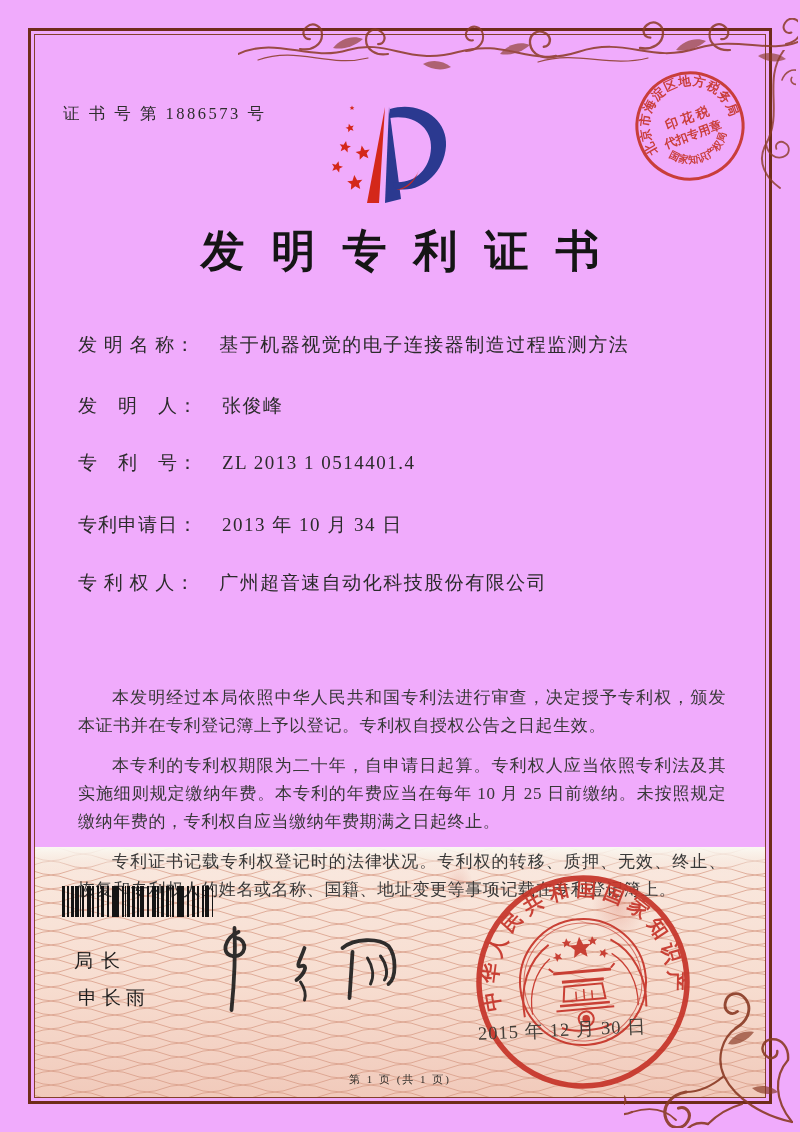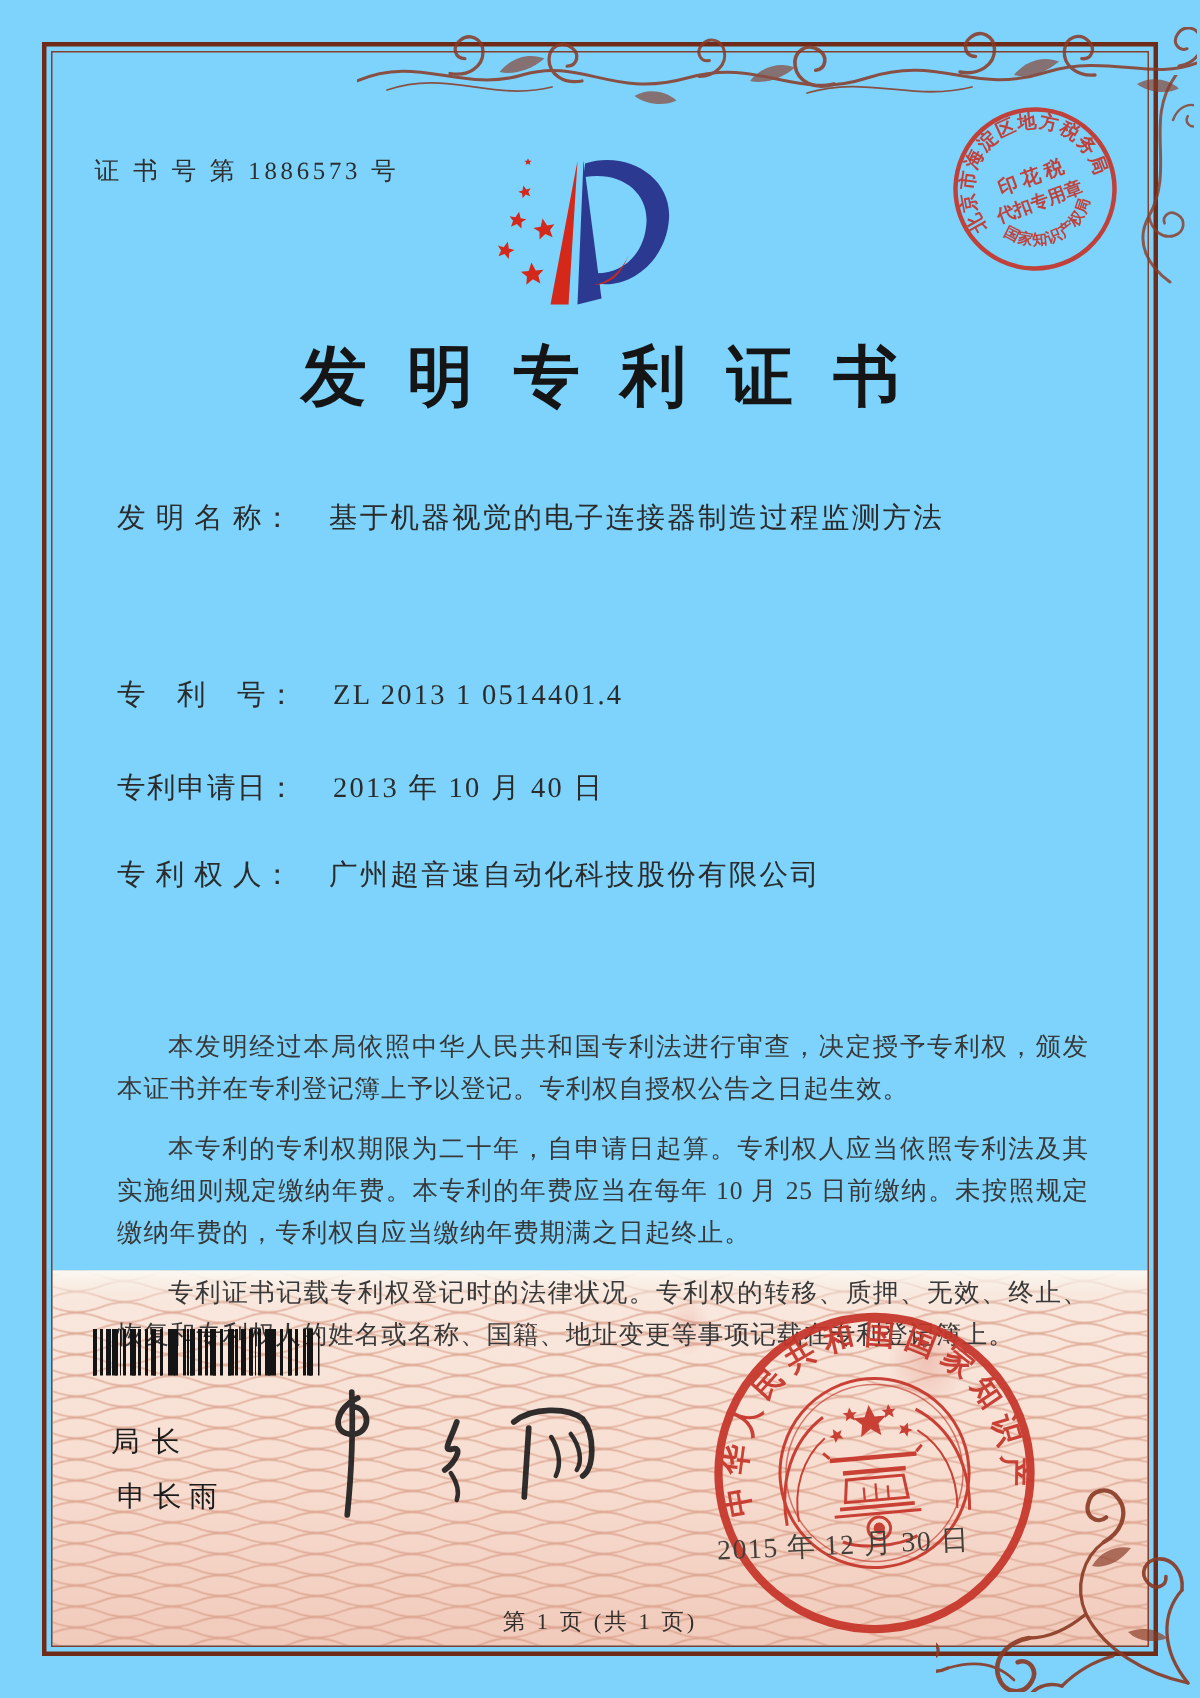--- a/index.html
+++ b/index.html
@@ -1,16 +1,16 @@
 <!DOCTYPE html>
 <html><head>
 <meta charset="utf-8">
 <style>
   html,body{margin:0;padding:0;background:#e8e6e0;}
-  .page{position:relative;width:800px;height:1132px;background:#7dd3fc;overflow:hidden;
+  .page{position:relative;width:800px;height:1132px;background:#f0abfc;overflow:hidden;
         font-family:"Liberation Serif","DejaVu Serif",serif;color:#262626;}
 
   
   .band{position:absolute;left:35px;right:35px;top:847px;bottom:35px;
         background:linear-gradient(180deg,#f3d2c2 0,#f9e7dd 26px,#f7ddd0 55%,#f1cabb 100%);}
   .band svg{position:absolute;inset:0;width:100%;height:100%;opacity:.75;}
   .band .fade{position:absolute;left:0;right:0;top:0;height:26px;
         background:linear-gradient(180deg,#fbf9f3 0,rgba(251,249,243,0) 100%);}
 
   
@@ -40,21 +40,21 @@
 
   .sig-title{position:absolute;left:74px;top:948px;font-size:19px;letter-spacing:8px;color:#1c1c1c;}
   .sig-name{position:absolute;left:78px;top:985px;font-size:19px;letter-spacing:5px;color:#1c1c1c;}
   .signature{position:absolute;left:198px;top:918px;}
 
   .tax-stamp{position:absolute;left:602px;top:42px;}
   .office-seal{position:absolute;left:462px;top:860px;}
   .seal-date{position:absolute;left:478px;top:1017px;font-size:18.5px;letter-spacing:1px;color:#433f39;
              transform:rotate(-2.5deg);white-space:nowrap;}
 
-  .footer{position:absolute;left:0;right:0;top:1072px;text-align:center;font-size:15px;
+  .footer{position:absolute;left:0;right:0;top:1072px;text-align:center;font-size:11px;
           letter-spacing:2px;color:#33302c;}
 
   .smudge{position:absolute;border-radius:50%;pointer-events:none;}
   .smudge.a{left:592px;top:874px;width:52px;height:66px;
             background:radial-gradient(closest-side,rgba(201,62,40,.20),rgba(201,62,40,0));}
   .smudge.b{left:443px;top:864px;width:30px;height:40px;
             background:radial-gradient(closest-side,rgba(201,62,40,.15),rgba(201,62,40,0));}
 
   svg text{font-family:"Liberation Serif","DejaVu Serif",serif;}
 </style>
@@ -155,25 +155,28 @@
       <path d="M68 17 C 96 8 126 26 124 54 C 122 82 98 101 76 97 C 72 96 70 93 72 90 C 92 92 108 78 109 56 C 110 36 92 22 68 26 Z"></path>
     </g>
     <path d="M74 98 C 84 96 93 88 97 78 C 92 92 84 98 74 98 Z" fill="#d4281a" opacity="0.9"></path>
   </svg>
 
   <div class="title">发明专利证书</div>
 
   <div class="row" style="top:332px">
     <span class="lab">发 明 名 称：</span><span class="val">基于机器视觉的电子连接器制造过程监测方法</span>
   </div>
+  <div class="row" style="top:393px">
+    <span class="lab">发　明　人：</span><span class="val">张俊峰</span>
+  </div>
   <div class="row" style="top:450px">
     <span class="lab">专　利　号：</span><span class="val">ZL 2013 1 0514401.4</span>
   </div>
   <div class="row" style="top:512px">
-    <span class="lab">专利申请日：</span><span class="val">2013 年 10 月 40 日</span>
+    <span class="lab">专利申请日：</span><span class="val">2013 年 10 月 34 日</span>
   </div>
   <div class="row" style="top:570px">
     <span class="lab">专 利 权 人：</span><span class="val">广州超音速自动化科技股份有限公司</span>
   </div>
 
   <div class="body-text">
     <p>本发明经过本局依照中华人民共和国专利法进行审查，决定授予专利权，颁发本证书并在专利登记簿上予以登记。专利权自授权公告之日起生效。</p>
     <p>本专利的专利权期限为二十年，自申请日起算。专利权人应当依照专利法及其实施细则规定缴纳年费。本专利的年费应当在每年 10 月 25 日前缴纳。未按照规定缴纳年费的，专利权自应当缴纳年费期满之日起终止。</p>
     <p>专利证书记载专利权登记时的法律状况。专利权的转移、质押、无效、终止、恢复和专利权人的姓名或名称、国籍、地址变更等事项记载在专利登记簿上。</p>
   </div>

